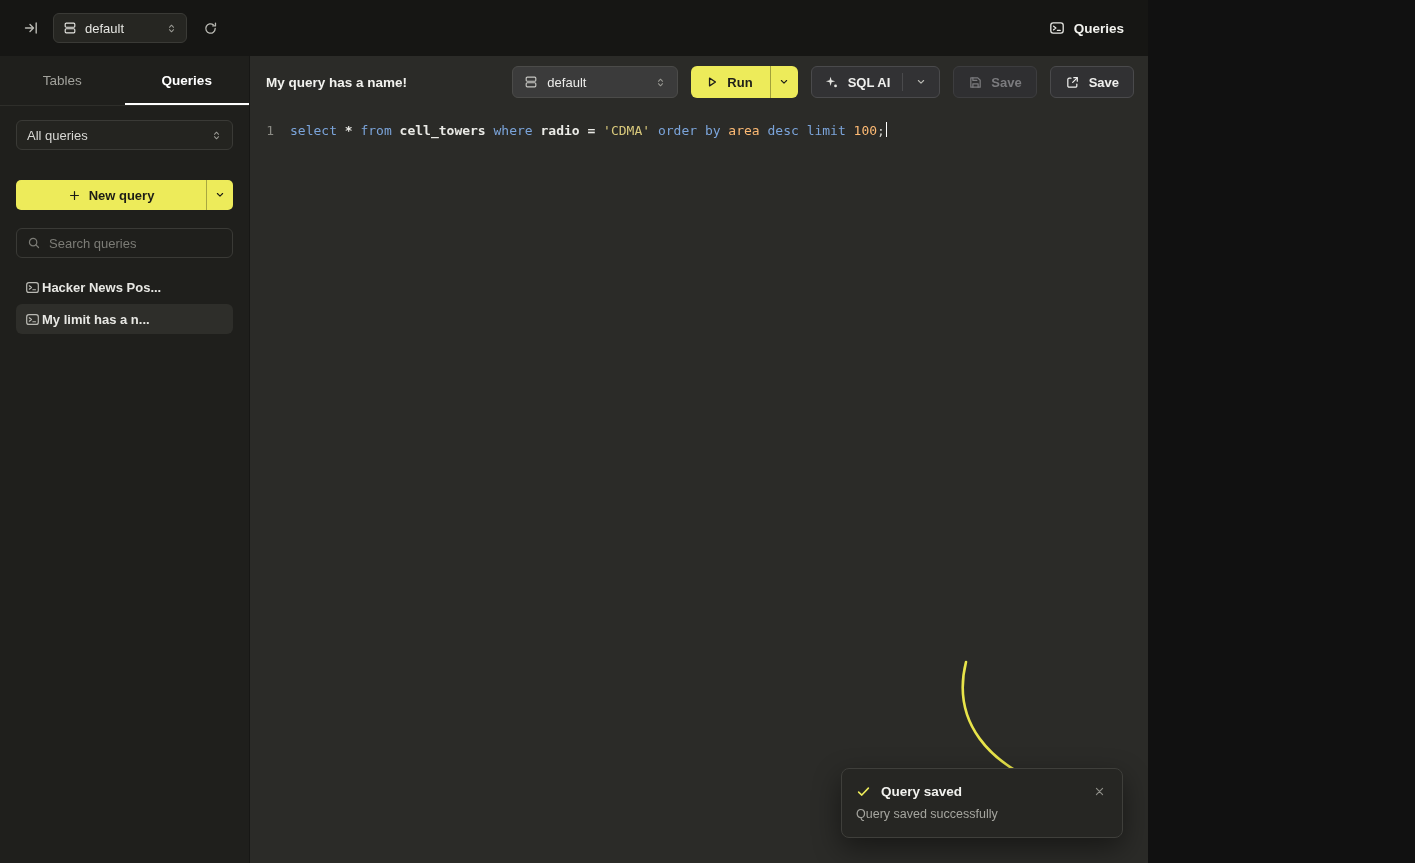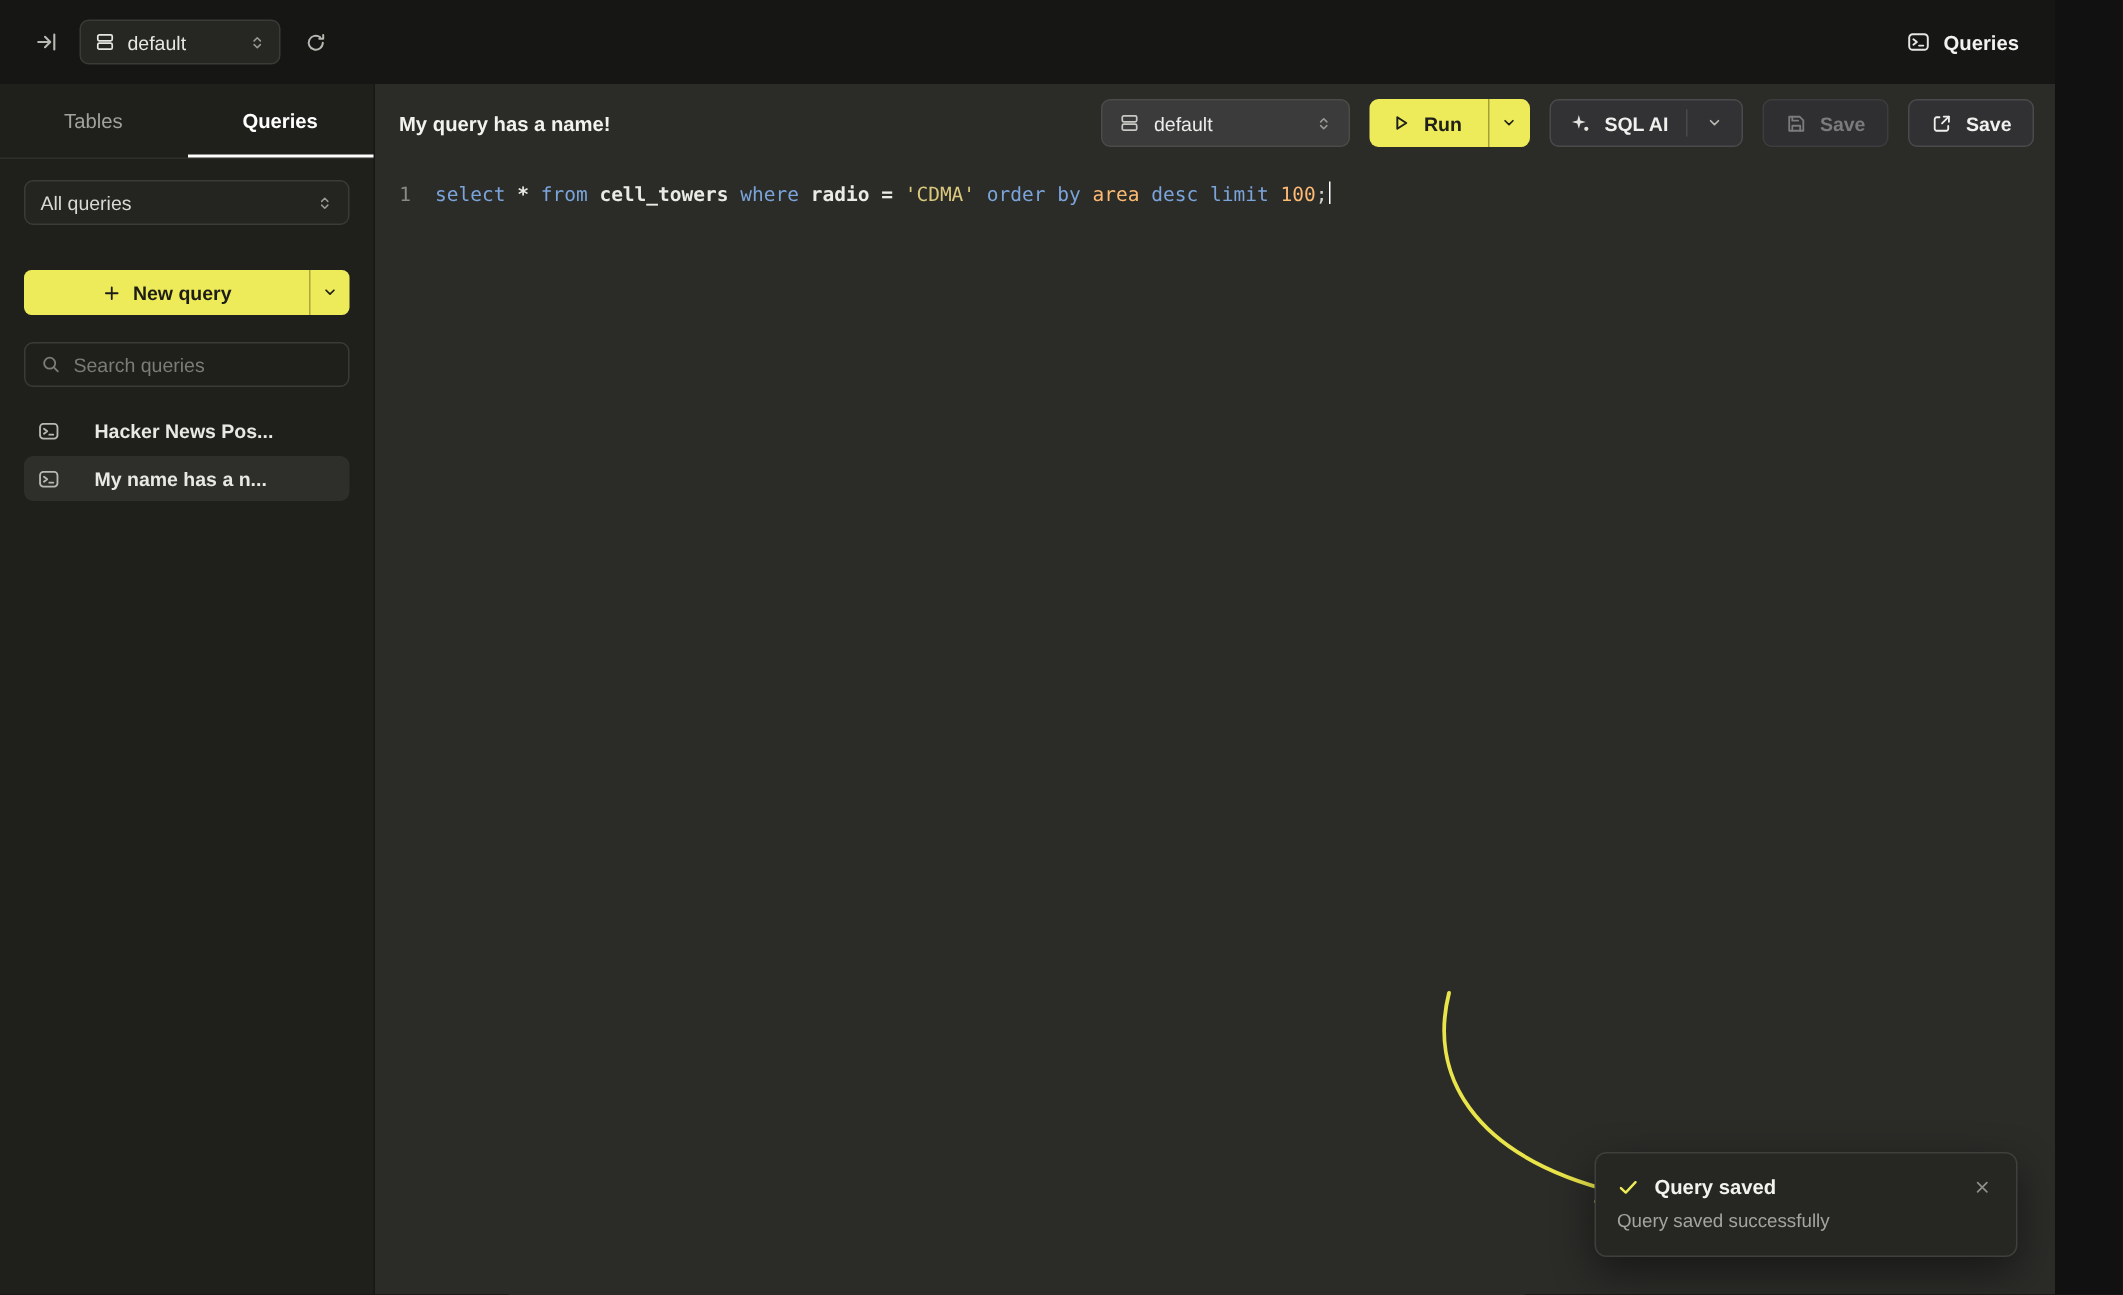--- a/index.html
+++ b/index.html
@@ -9,21 +9,21 @@
     --bg-side:#1f1f1c;
     --bg-main:#2b2b28;
     --bg-tab:#262623;
     --border:#3a3a36;
     --txt:#ececE8;
     --txt-dim:#a2a29c;
   }
   *{box-sizing:border-box;margin:0;padding:0;}
   html,body{background:#111;}
   body{font-family:"Liberation Sans","DejaVu Sans",sans-serif;font-size:13px;color:var(--txt);}
-  .app{position:relative;width:1370px;height:863px;background:var(--bg-main);overflow:hidden;}
+  .app{position:relative;width:1148px;height:863px;background:var(--bg-main);overflow:hidden;}
 
   .ic{flex:0 0 auto;display:block;}
 
   
   .topbar{position:absolute;top:0;left:0;right:0;height:56px;background:var(--bg-top);display:flex;align-items:center;}
   .tb-left{width:250px;display:flex;align-items:center;padding-left:18px;flex:0 0 auto;}
   .icon-btn{background:none;border:none;color:#b9b9b3;width:26px;height:26px;display:flex;align-items:center;justify-content:center;cursor:pointer;border-radius:5px;}
   .tb-select{margin-left:9px;width:134px;height:30px;background:#262622;border:1px solid var(--border);border-radius:6px;display:flex;align-items:center;gap:8px;padding:0 9px;color:#e6e6e2;cursor:pointer;}
   .tb-select .lbl{flex:1;text-align:left;font-size:13px;}
   .tb-refresh{margin-left:10px;}
@@ -44,21 +44,21 @@
   .side-body{padding:14px 16px;}
   .side-select{width:100%;height:30px;background:#242420;border:1px solid var(--border);border-radius:6px;display:flex;align-items:center;justify-content:space-between;padding:4px 10px;color:#d8d8d4;cursor:pointer;}
   .newq{margin-top:30px;width:100%;height:30px;border-radius:5px;overflow:hidden;display:flex;background:var(--yellow);cursor:pointer;}
   .newq-main{flex:1;display:flex;align-items:center;justify-content:center;gap:8px;color:#1d1d16;font-weight:600;}
   .newq-div{width:1px;background:rgba(40,40,16,.35);}
   .newq-caret{width:26px;display:flex;align-items:center;justify-content:center;color:#1d1d16;}
   .searchbox{margin-top:18px;width:100%;height:30px;border:1px solid var(--border);border-radius:6px;display:flex;align-items:center;gap:8px;padding:0 10px;color:#7c7c76;}
   .searchbox input{flex:1;background:transparent;border:none;outline:none;color:#e4e4e0;font-size:13px;font-family:inherit;}
   .searchbox input::placeholder{color:#7c7c76;}
   .q-list{margin-top:14px;display:flex;flex-direction:column;gap:2px;}
-  .q-item{height:30px;display:flex;align-items:center;gap:23px;padding:0 9px;border-radius:6px;color:#e8e8e4;font-weight:600;font-size:13px;cursor:pointer;white-space:nowrap;}
+  .q-item{height:30px;display:flex;align-items:center;gap:2px;padding:0 9px;border-radius:6px;color:#e8e8e4;font-weight:600;font-size:13px;cursor:pointer;white-space:nowrap;}
   .q-item .ic{color:#b9b9b3;}
   .q-item.selected{background:#2e2e2a;}
 
   
   .main{position:absolute;left:250px;top:56px;right:0;bottom:0;background:var(--bg-main);}
   .main-header{height:52px;display:flex;align-items:center;padding:0 14px 0 16px;}
   .doc-title{font-size:13.5px;font-weight:600;color:#f2f2ee;}
   .hdr-controls{margin-left:auto;display:flex;align-items:center;gap:13px;}
   .ctl{height:32px;border-radius:6px;display:flex;align-items:center;font-family:inherit;font-size:13px;cursor:pointer;}
   .sel-db{width:166px;background:#3b3b3b;border:1px solid #4b4b49;color:#ececea;padding:0 11px;gap:9px;}
@@ -261,21 +261,21 @@
         <div class="q-item">
           <svg class="ic" width="15" height="15">
               <use href="#i-query"></use>
             </svg>
           <span>Hacker News Pos...</span>
         </div>
         <div class="q-item selected">
           <svg class="ic" width="15" height="15">
               <use href="#i-query"></use>
             </svg>
-          <span>My name has a n...</span>
+          <span>My limit has a n...</span>
         </div>
       </div>
     </div>
   </aside>
 
   <main class="main">
     <div class="main-header">
       <span class="doc-title">My query has a name!</span>
       <div class="hdr-controls">
         <div class="ctl sel-db">

